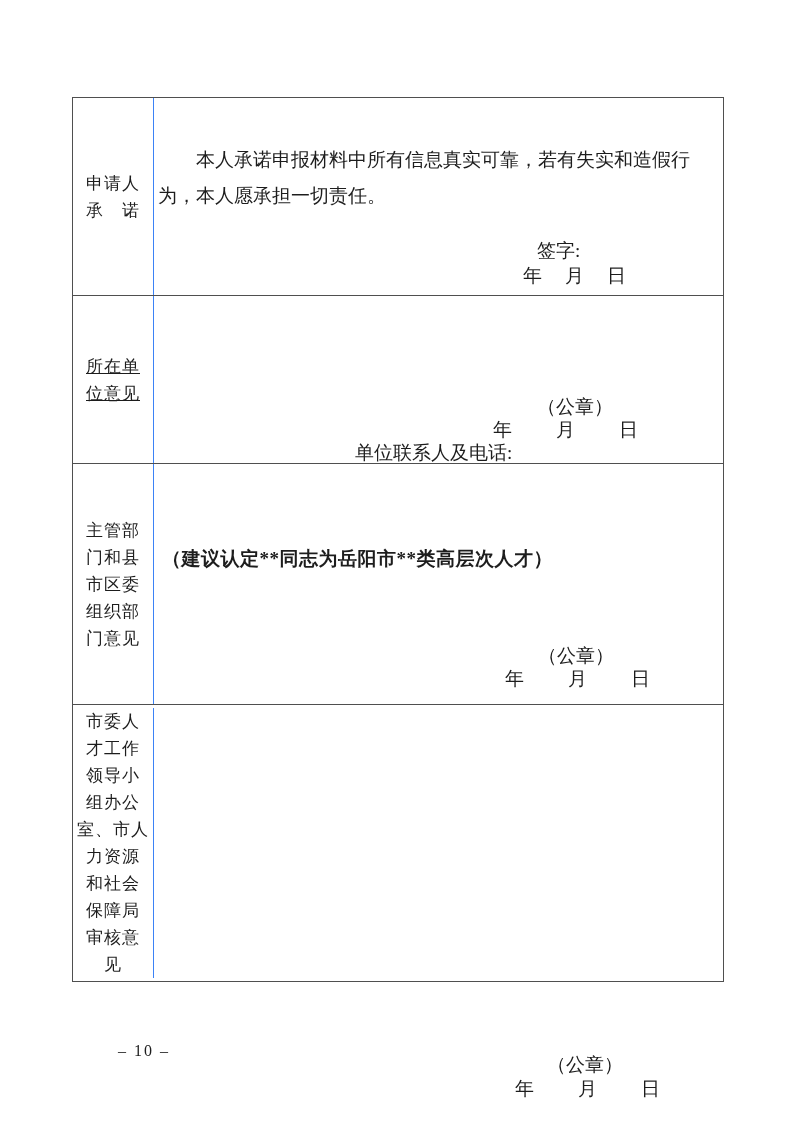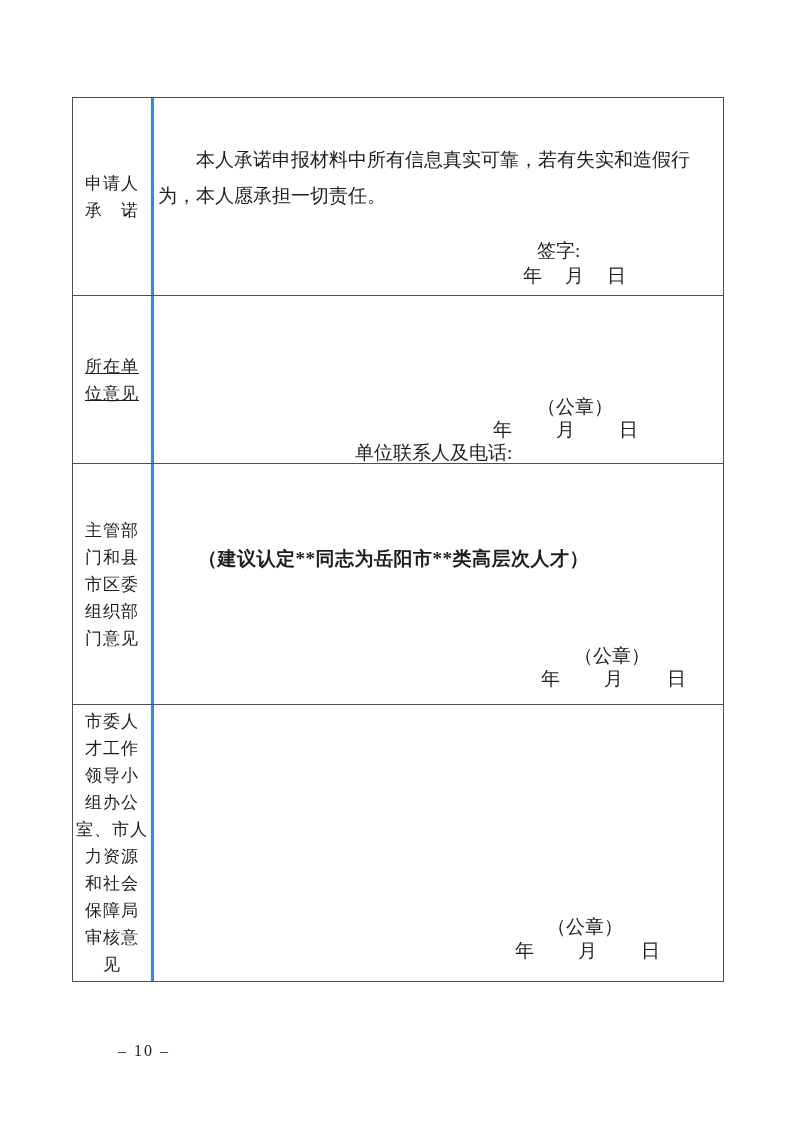--- a/index.html
+++ b/index.html
@@ -17,27 +17,27 @@
     width:650px;
     border:1px solid #4f4f4f;
   }
   .t-row {
     display:flex;
     box-sizing:border-box;
   }
   .t-row:not(:last-child) { border-bottom:1px solid #4f4f4f; }
   .row-1 { height:198px; }
   .row-2 { height:168px;text-decoration:underline; }
-  .row-3 { height:241px;gap:36px; }
-  .row-4 { height:276px; }
+  .row-3 { height:241px; }
+  .row-4 { height:276px;align-items:center; }
   .cell-label {
     width:81px;
     flex:0 0 81px;
     box-sizing:border-box;
-    border-right:3px solid #3b82f6;
+    border-right:1px solid #3b82f6;
     display:flex;
     align-items:center;
     justify-content:center;
     text-align:center;
     font-size:17px;
     line-height:27px;
     white-space:pre-line;
     letter-spacing:1px;
   }
   .cell-content {

